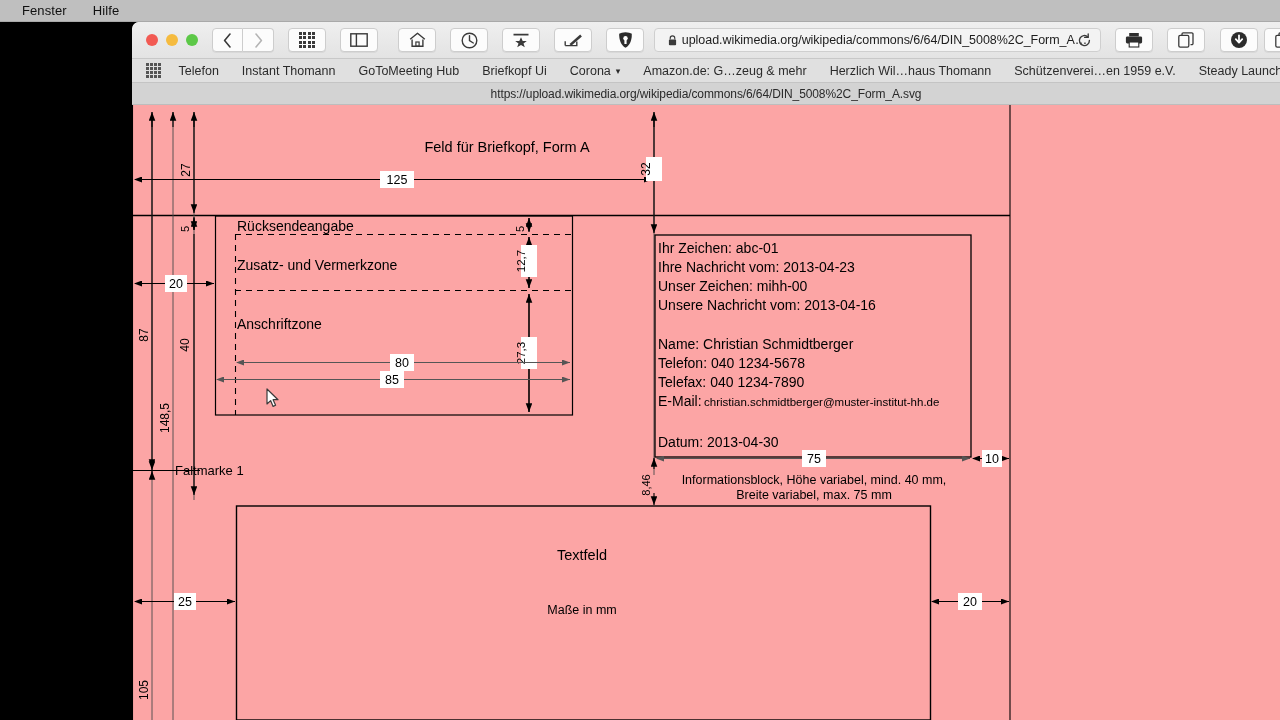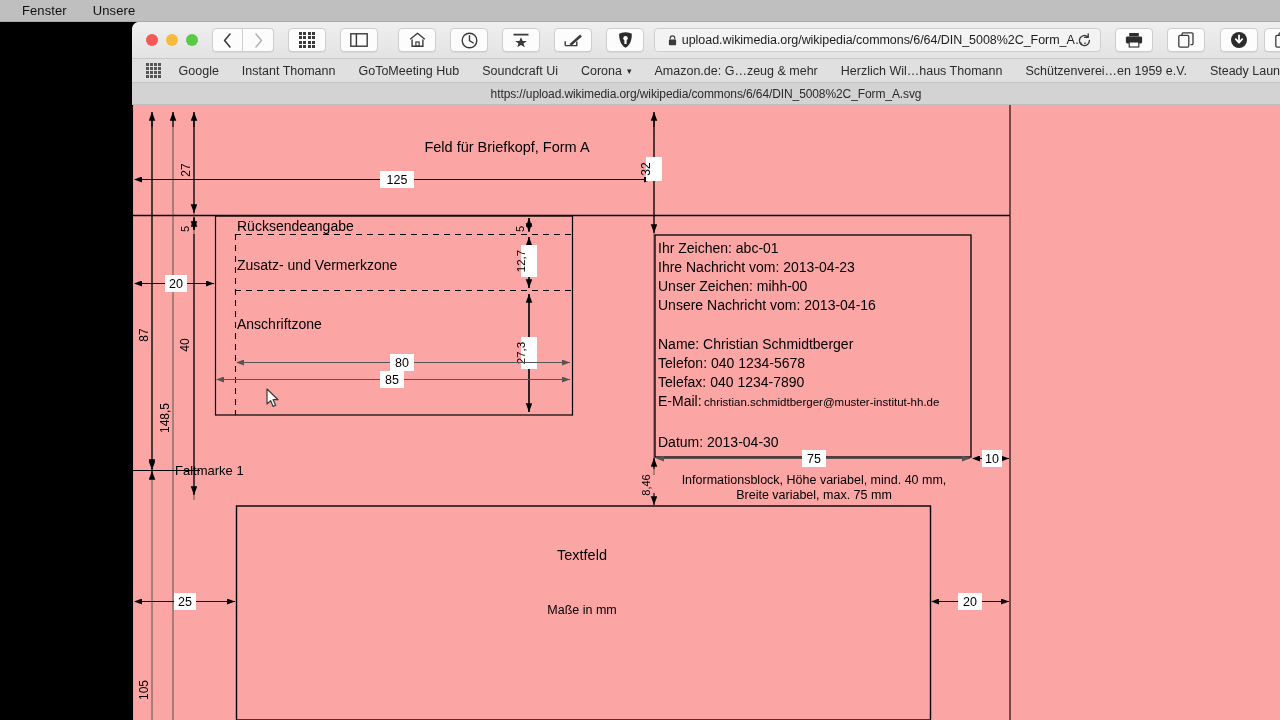--- a/index.html
+++ b/index.html
@@ -117,21 +117,21 @@
   
   .cursor { position: absolute; left: 134px; top: 283px; width: 14px; height: 20px; }
 </style>
 </head>
 <body>
 
 <div id="root">
 
   <div class="menubar">
     <div class="menubar-item">Fenster</div>
-    <div class="menubar-item">Unsere</div>
+    <div class="menubar-item">Hilfe</div>
   </div>
 
   <div class="browser">
 
     <div class="titlebar">
       <div class="traffic">
         <div class="dot red"></div>
         <div class="dot yellow"></div>
         <div class="dot green"></div>
       </div>
@@ -279,30 +279,30 @@
             <i style="width:2.6px;height:2.6px;background:#555"></i>
             <i style="width:2.6px;height:2.6px;background:#555"></i>
             <i style="width:2.6px;height:2.6px;background:#555"></i>
           <i style="width:2.6px;height:2.6px;background:#555"></i>
             <i style="width:2.6px;height:2.6px;background:#555"></i>
             <i style="width:2.6px;height:2.6px;background:#555"></i>
             <i style="width:2.6px;height:2.6px;background:#555"></i>
         </span>
       </span>
       <span class="bm">
-          <span>Google</span>
+          <span>Telefon</span>
         </span>
       <span class="bm">
           <span>Instant Thomann</span>
         </span>
       <span class="bm">
           <span>GoToMeeting Hub</span>
         </span>
       <span class="bm">
-          <span>Soundcraft Ui</span>
+          <span>Briefkopf Ui</span>
         </span>
       <span class="bm">
           <span>Corona</span>
           <span class="caret">▾</span>
         </span>
       <span class="bm">
           <span>Amazon.de: G…zeug &amp; mehr</span>
         </span>
       <span class="bm">
           <span>Herzlich Wil…haus Thomann</span>

